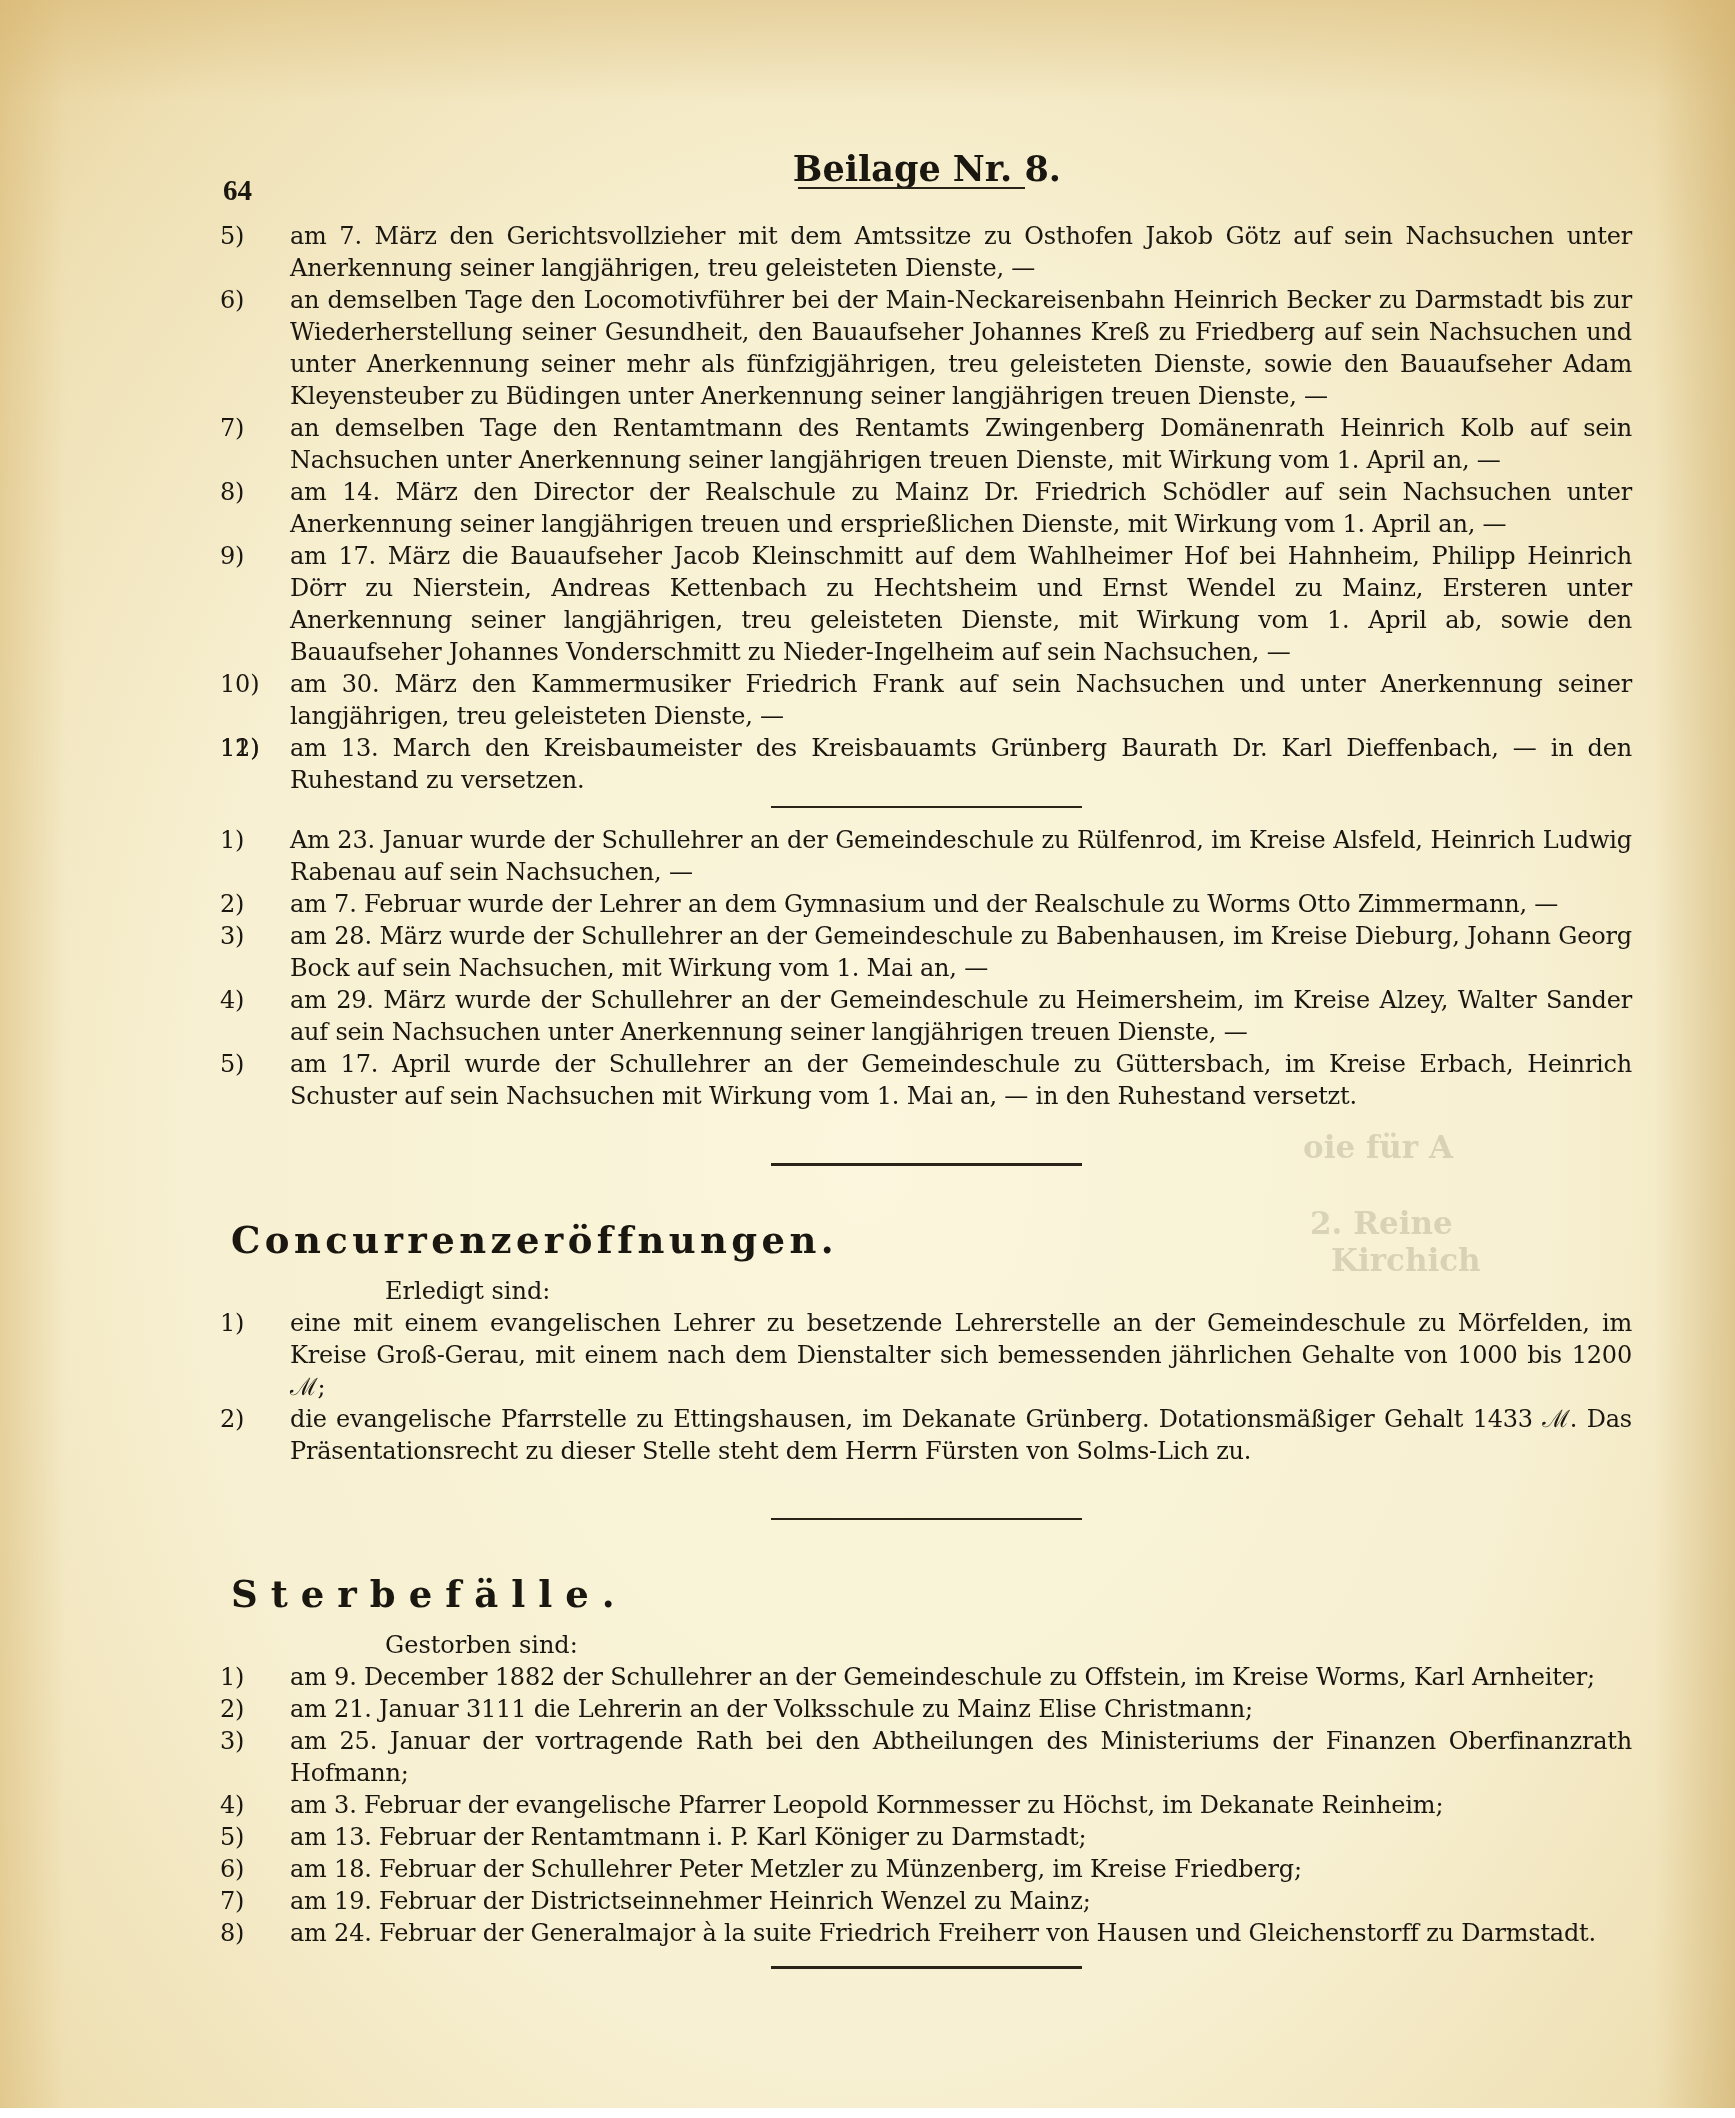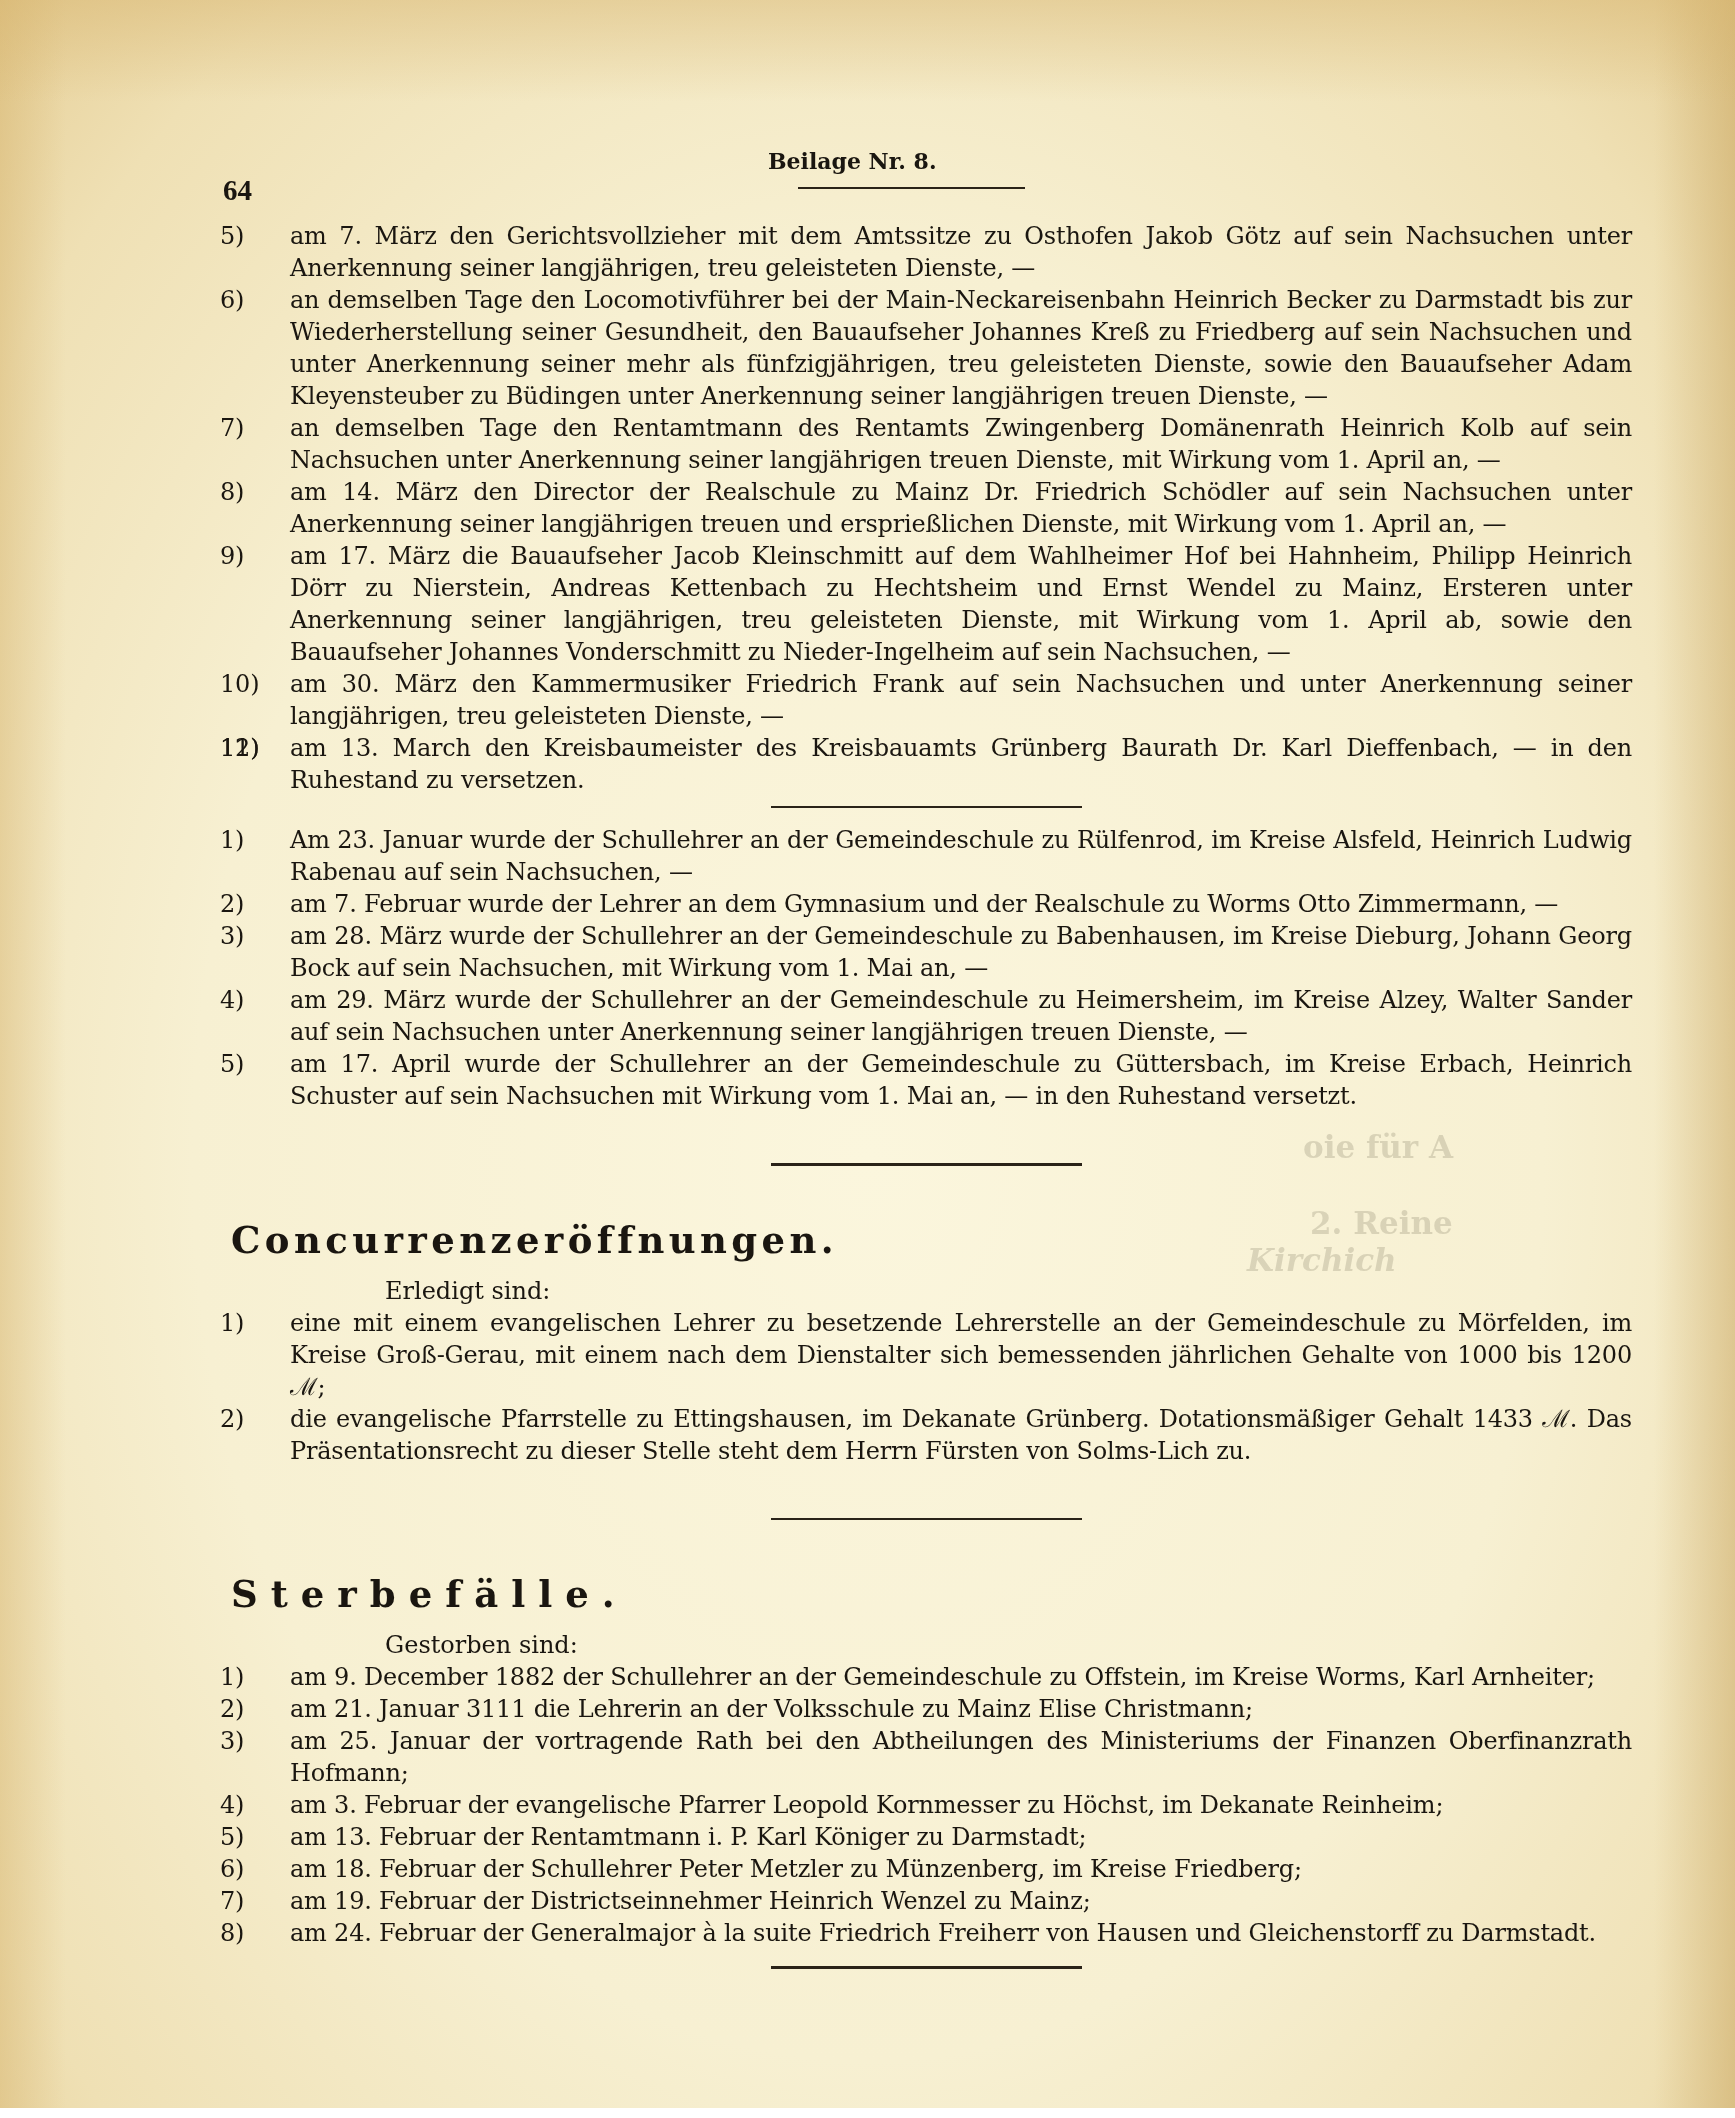--- a/index.html
+++ b/index.html
@@ -19,42 +19,42 @@
     background: linear-gradient(90deg, rgba(214,180,110,0.45) 0px, rgba(214,180,110,0) 66px,
                 rgba(214,180,110,0) 1654px, rgba(200,165,95,0.5) 1736px);
   }
   .paper::after {
     content: ""; position: absolute; left: 0; right: 0; top: 0; height: 102px;
     background: linear-gradient(180deg, rgba(215,180,110,0.45), rgba(215,180,110,0));
   }
   .bottom-strip { position: absolute; left: 0; right: 0; top: 2108px; height: 11px; background: #ffffff; }
 
   .page-number { position: absolute; left: 223px; top: 150px; font-size: 29px; font-weight: bold; font-family: "Liberation Serif", serif; margin-top: 24px; }
-  .running-head { position: absolute; left: 768px; top: 148px; width: 293px; text-align: left; font-size: 22px; font-weight: bold; }
+  .running-head { position: absolute; left: 768px; top: 148px; width: 293px; text-align: right; font-size: 35px; font-weight: bold; }
   .head-rule { position: absolute; left: 798px; top: 187px; width: 227px; height: 2.2px; background: #2a2318; }
 
   .content { position: absolute; left: 220px; top: 220px; width: 1412px; }
   .block { margin: 0; }
   .item { position: relative; padding-left: 70px; font-size: 24px; line-height: 32px; text-align: justify; text-align-last: left; letter-spacing: -0.2px; }
   .item .num { position: absolute; left: 0; top: 0; width: 66px; text-align: right; }
   .rule { width: 311px; height: 2.2px; background: #2a2318; margin: 10.2px auto 16px auto; }
   .section-title { text-align: left; font-size: 37px; font-weight: bold; letter-spacing: 4.4px; margin: 11px; line-height: 47px; }
   .section-title.wide { letter-spacing: 13px; }
   .intro { font-size: 24px; line-height: 32px; padding-left: 165px; }
   .bleed { position: absolute; color: rgba(80,70,50,0.18); font-size: 31px; line-height: 32px; font-weight: bold; }
 </style>
 </head>
 <body>
 
 <div class="paper"></div>
 <div class="bottom-strip"></div>
 
 <div class="bleed" style="left:1303px;top:1131px;">oie für A</div>
 <div class="bleed" style="left:1310px;top:1207px;">2. Reine</div>
-<div class="bleed" style="left:1247px;top:1244px;font-style:italic;">Kirchich</div>
+<div class="bleed" style="left:1331px;top:1244px;">Kirchich</div>
 
 <div class="page-number">64</div>
 <div class="running-head">Beilage Nr. 8.</div>
 <div class="head-rule"></div>
 
 <div class="content">
 
   <div class="block">
     <div class="item"><span class="num">5)</span><span>am 7. März den Gerichtsvollzieher mit dem Amtssitze zu Osthofen Jakob Götz auf sein Nachsuchen unter Anerkennung seiner langjährigen, treu geleisteten Dienste, —</span></div>
     <div class="item"><span class="num">6)</span><span>an demselben Tage den Locomotivführer bei der Main-Neckareisenbahn Heinrich Becker zu Darmstadt bis zur Wiederherstellung seiner Gesundheit, den Bauaufseher Johannes Kreß zu Friedberg auf sein Nachsuchen und unter Anerkennung seiner mehr als fünfzigjährigen, treu geleisteten Dienste, sowie den Bauaufseher Adam Kleyensteuber zu Büdingen unter Anerkennung seiner langjährigen treuen Dienste, —</span></div>

